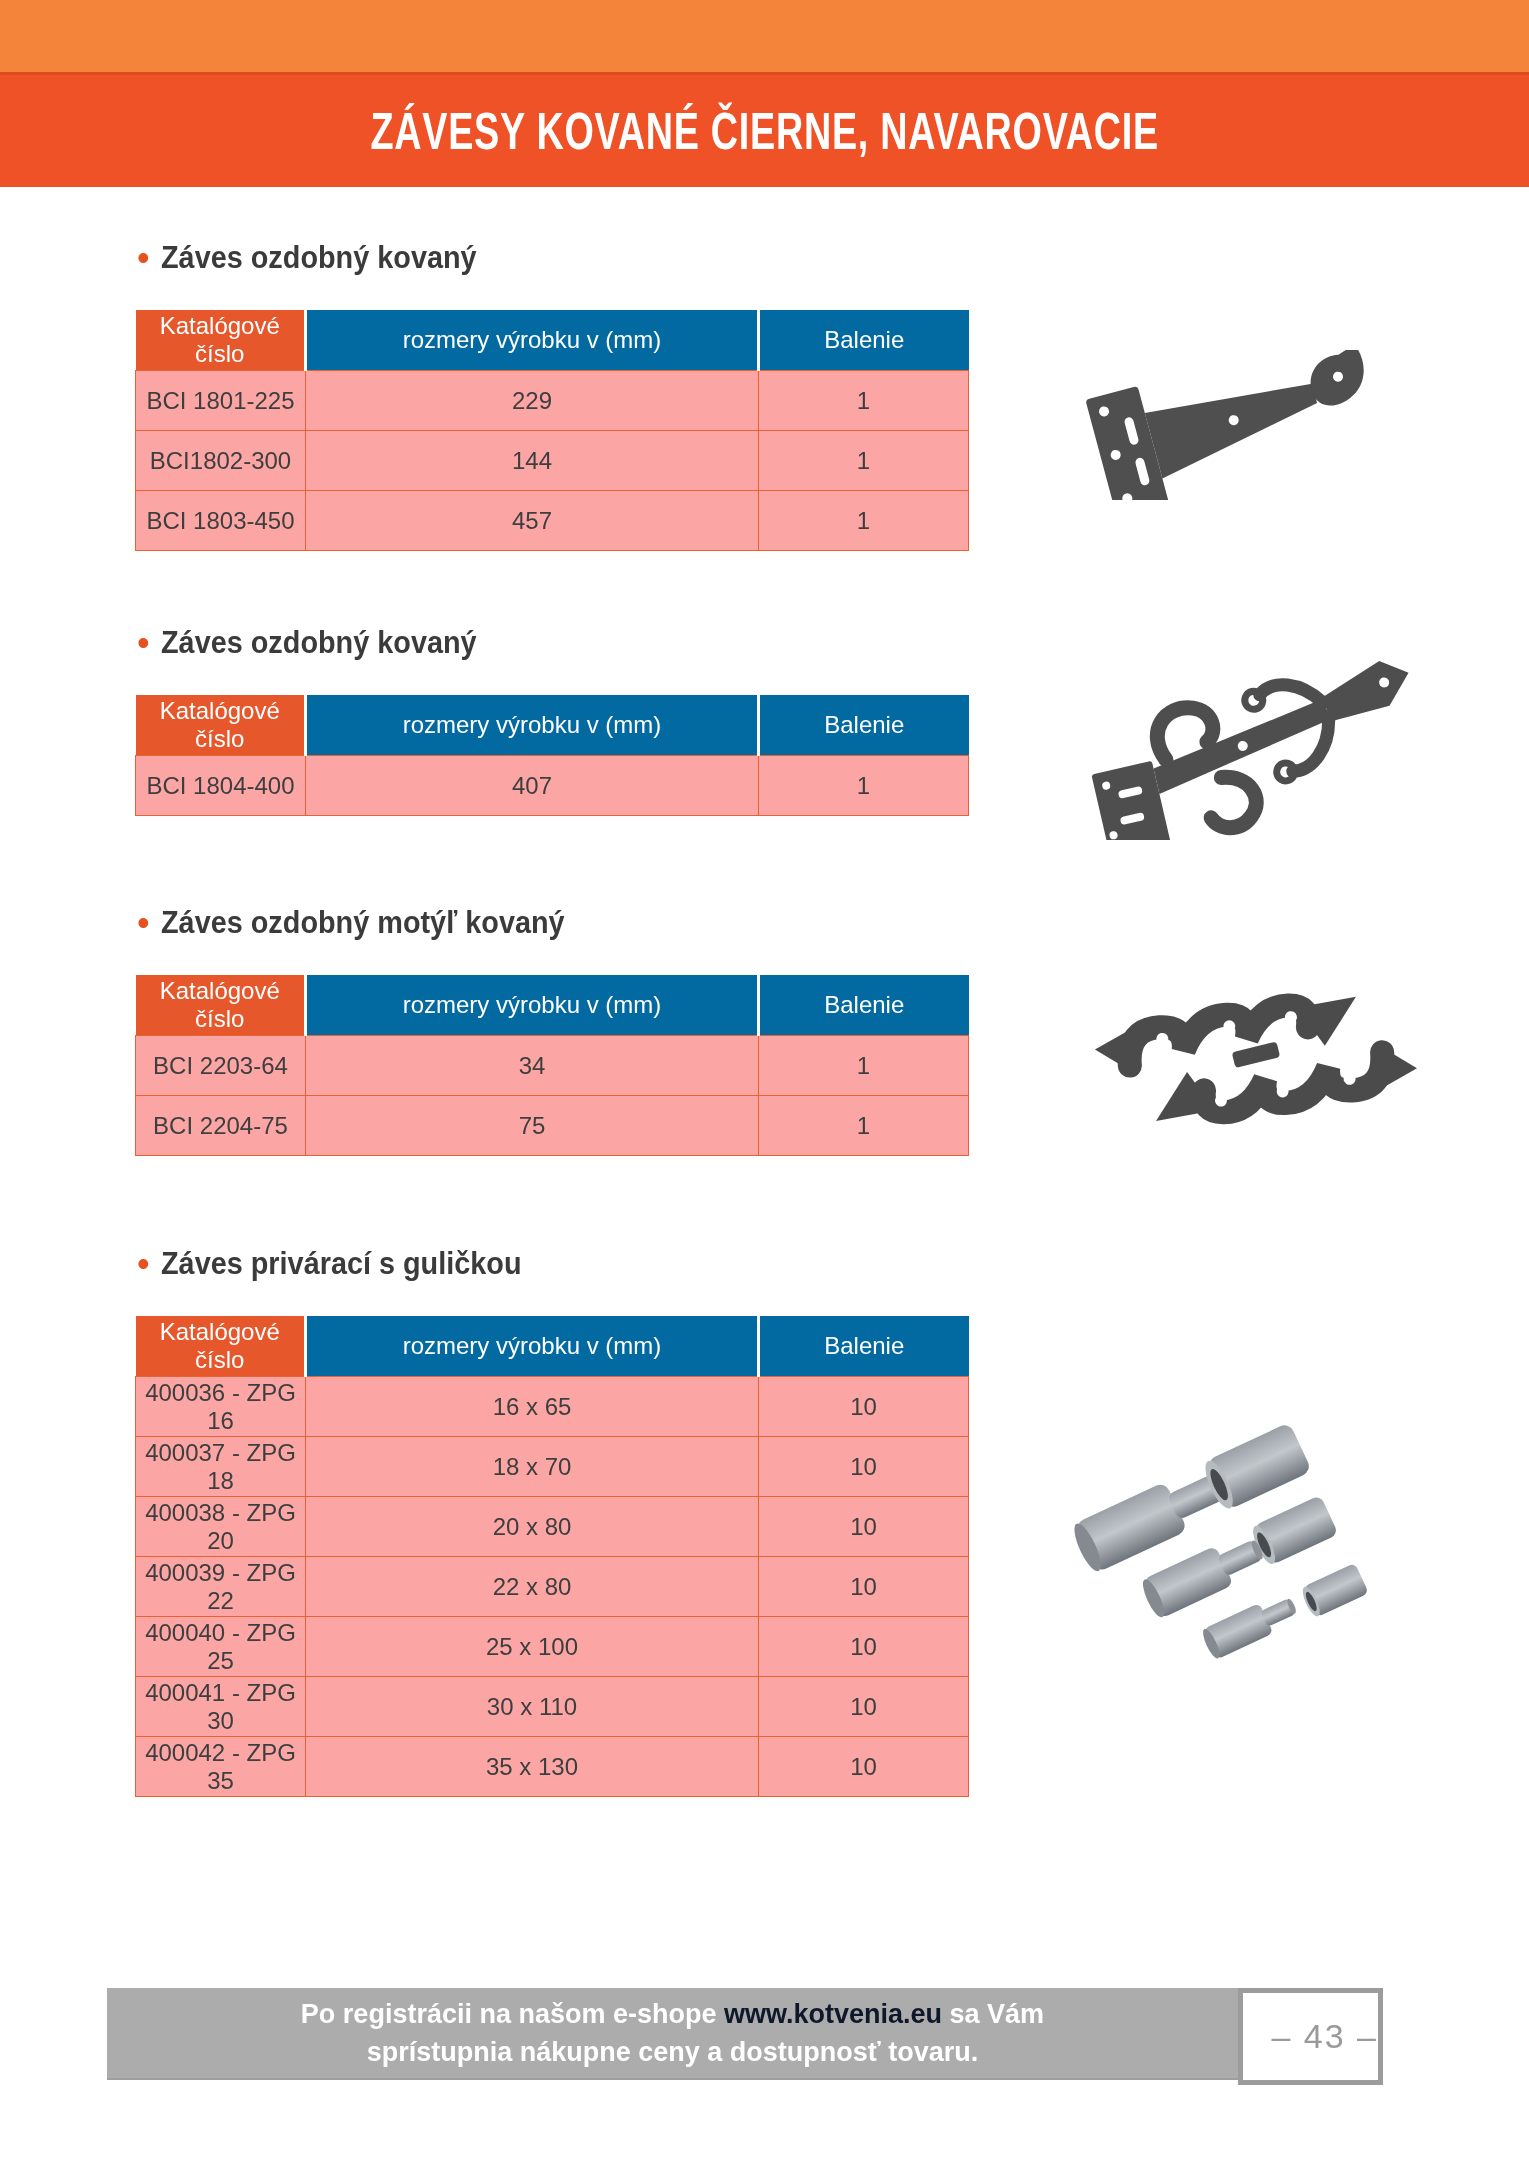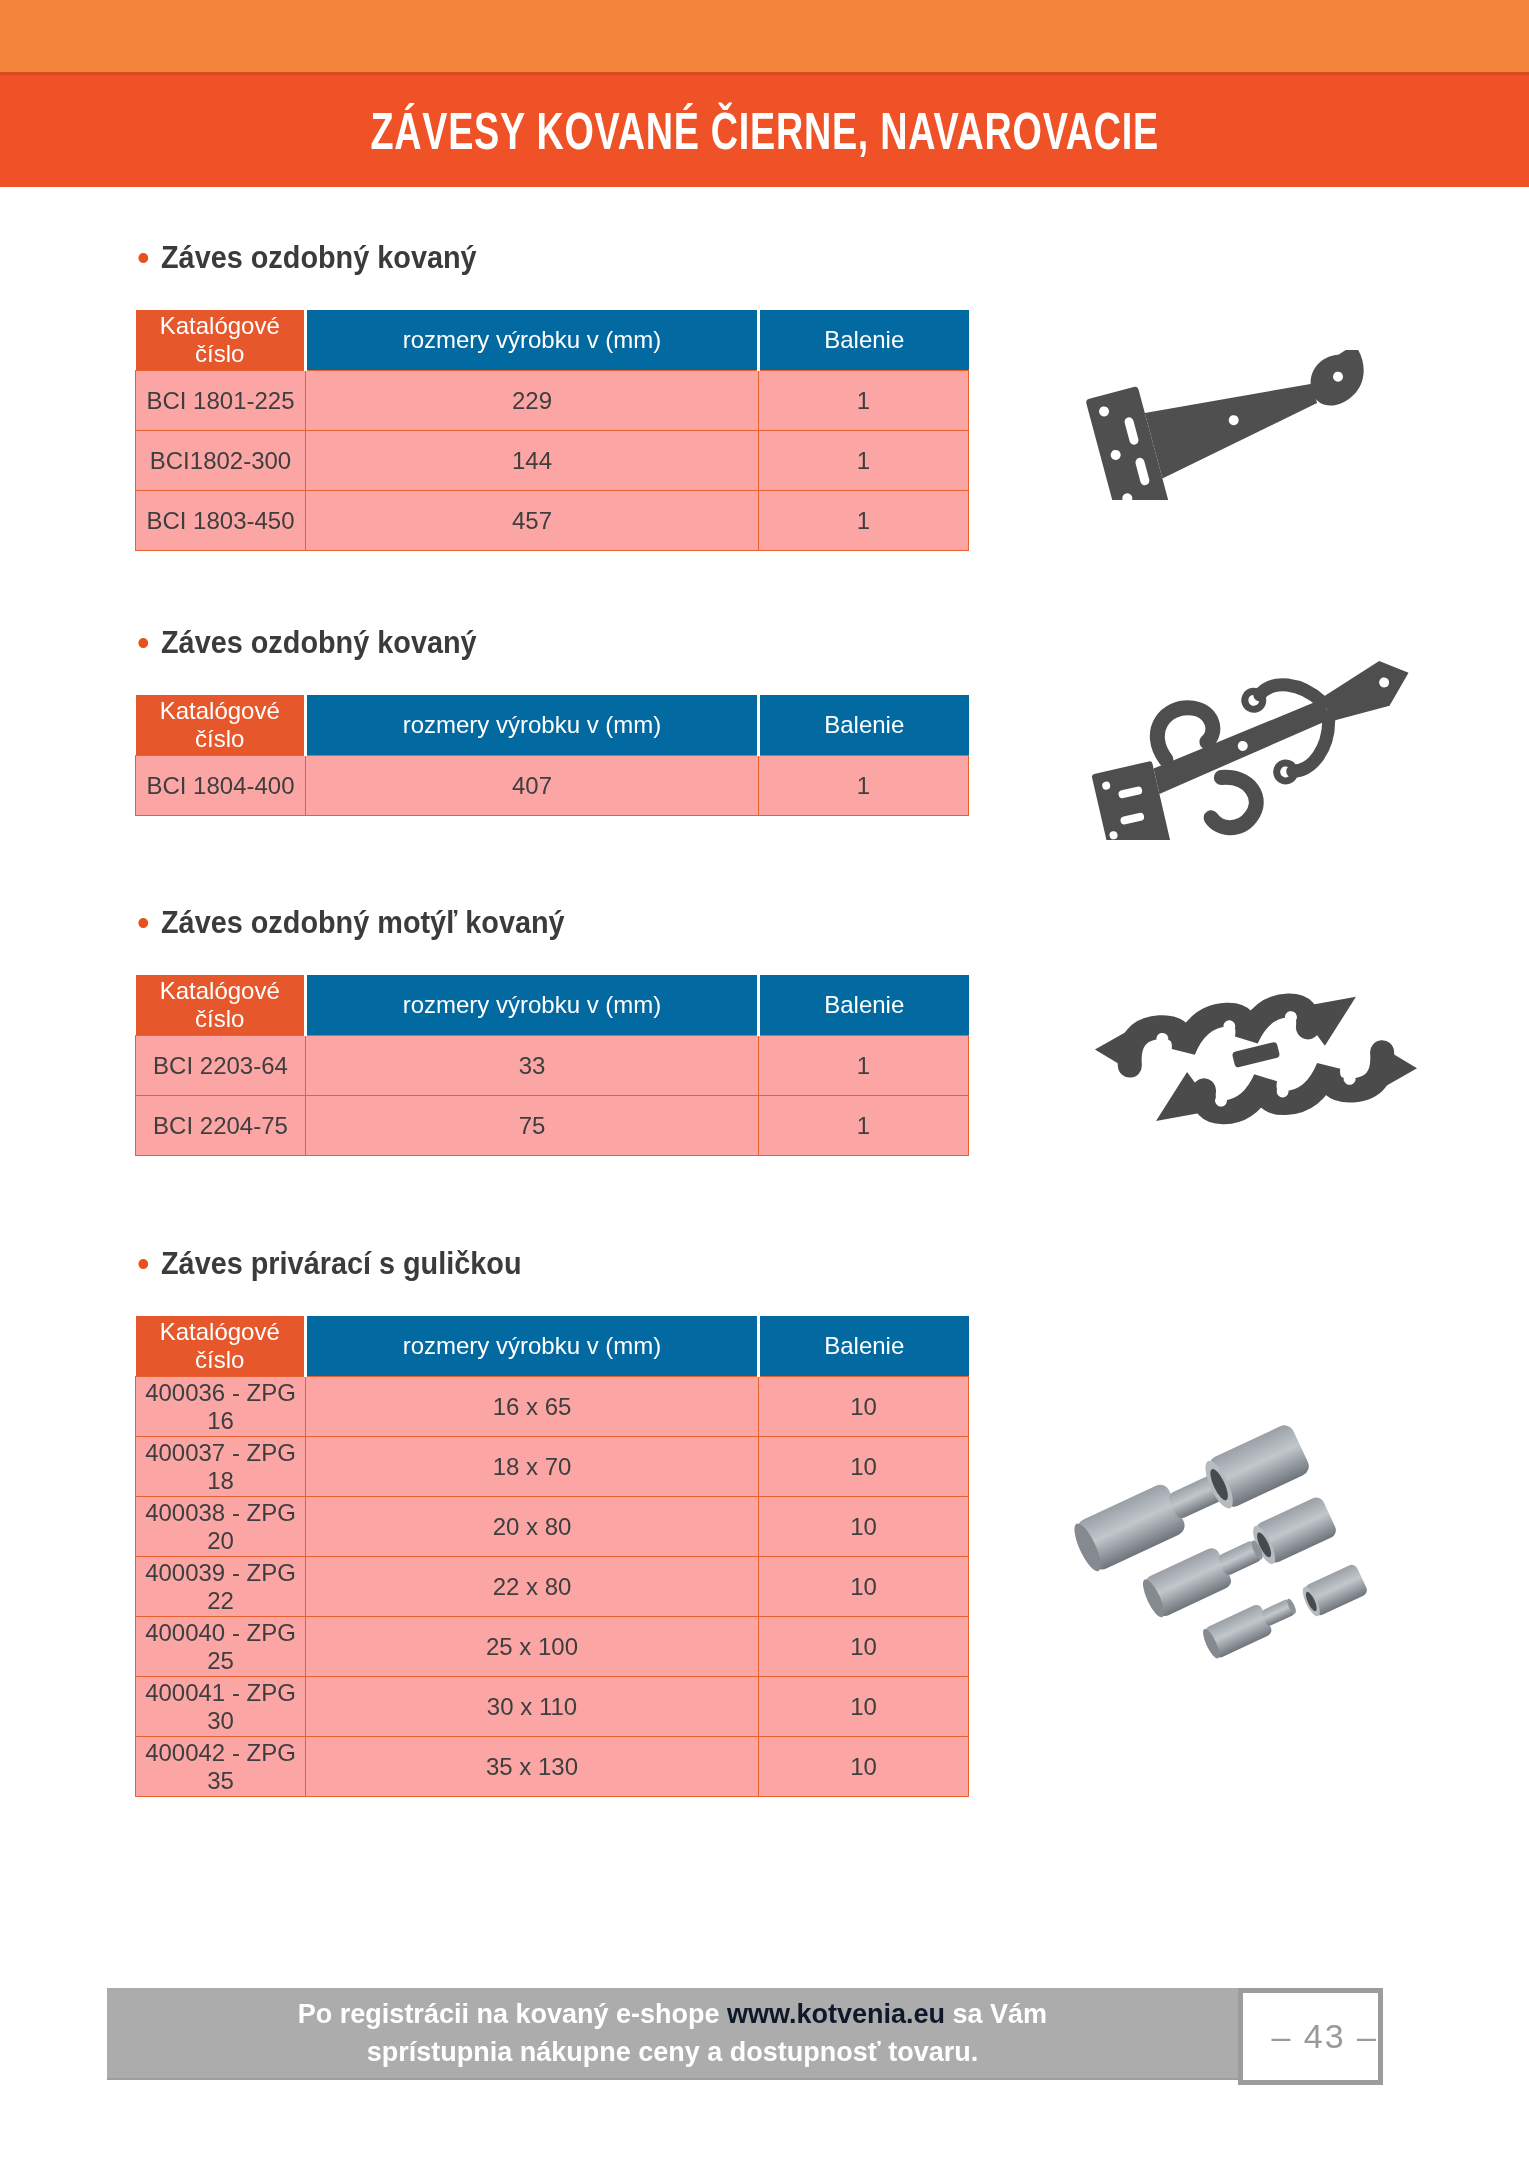--- a/index.html
+++ b/index.html
@@ -195,21 +195,21 @@
     <thead>
         <tr>
       <th class="c1">Katalógové číslo</th>
       <th>rozmery výrobku v (mm)</th>
       <th>Balenie</th>
     </tr>
       </thead>
     <tbody>
         <tr>
           <td>BCI 2203-64</td>
-          <td>33</td>
+          <td>34</td>
           <td>1</td>
         </tr>
         <tr>
           <td>BCI 2204-75</td>
           <td>75</td>
           <td>1</td>
         </tr>
       </tbody>
   </table>
   <div class="product-img" style="left:1075px;top:30px">
@@ -312,20 +312,20 @@
       <use href="#pinU" transform="translate(157,198) rotate(-25) scale(.8)"></use>
       <use href="#slvU" transform="translate(296,210) rotate(-25) scale(.62)"></use>
       <use href="#pinU" transform="translate(205,248) rotate(-25) scale(.62)"></use>
     </svg>
   </div>
 </section>
 
 <footer class="footer-bar">
   <div class="footer-text">
     <div>
-      <span>Po registrácii na kovaný e-shope </span><span class="link">www.kotvenia.eu</span><span> sa Vám</span>
+      <span>Po registrácii na našom e-shope </span><span class="link">www.kotvenia.eu</span><span> sa Vám</span>
     </div>
     <div>sprístupnia nákupne ceny a dostupnosť tovaru.</div>
   </div>
   <div class="page-box">
     <span>– 43 –</span>
   </div>
 </footer>
 
 </body></html>

